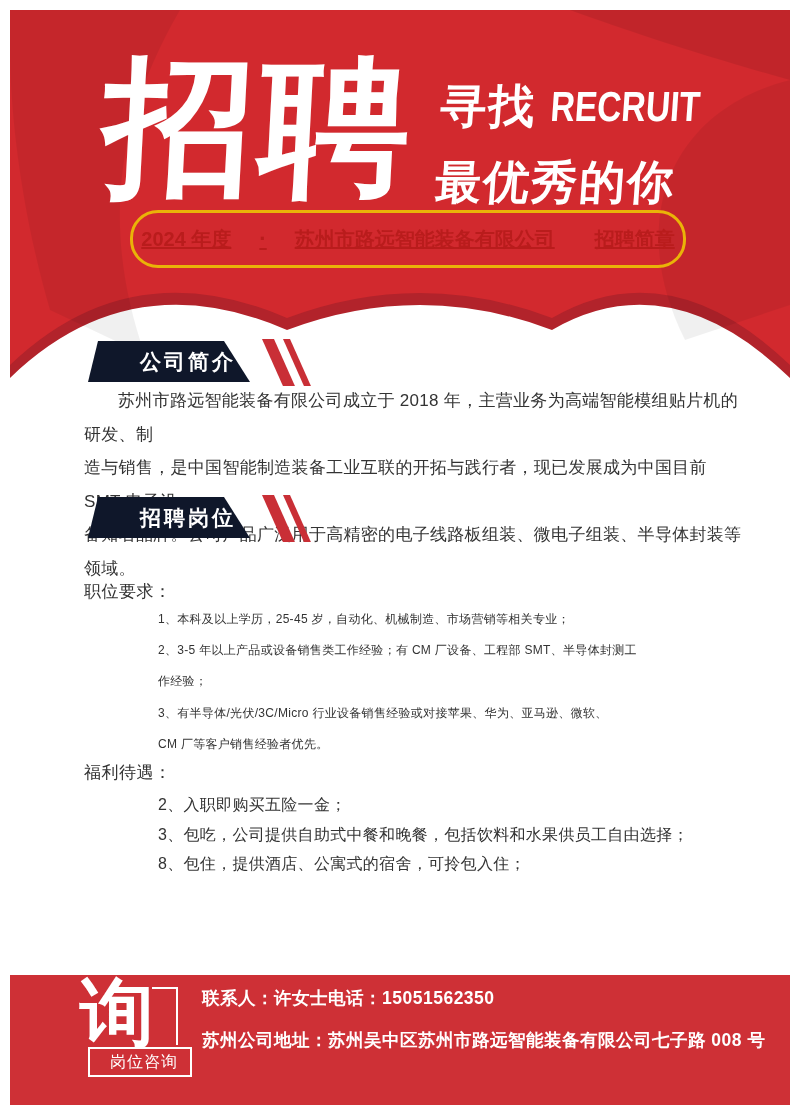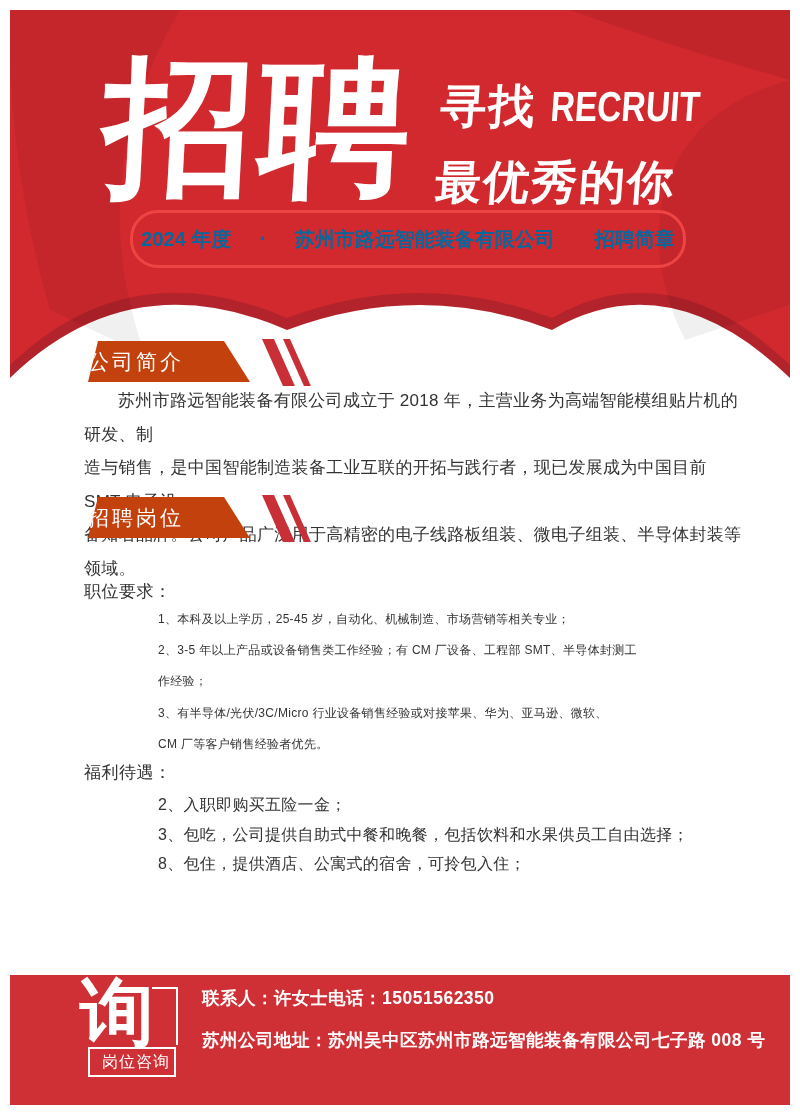--- a/index.html
+++ b/index.html
@@ -9,28 +9,28 @@
   
   .hdr{position:absolute;left:10px;top:10px;width:780px;height:375px;}
   .hdr-bg{position:absolute;left:0;top:0;width:780px;height:375px;display:block;}
   .poster-title{position:absolute;left:94px;top:42px;font-size:150px;line-height:150px;font-weight:900;
         color:#fff;letter-spacing:6px;transform:skewX(-3deg);white-space:nowrap;}
   .tagline{position:absolute;left:428px;top:66px;color:#fff;transform:skewX(-4deg);}
   .tag-row1{display:flex;align-items:center;gap:14px;}
   .tag-cn{font-size:46px;font-weight:900;letter-spacing:2px;}
   .tag-en{font-size:42px;font-weight:800;transform:scaleX(.8);transform-origin:left center;letter-spacing:0;}
   .tag-row2{font-size:46px;font-weight:900;letter-spacing:2px;margin-top:14px;white-space:nowrap;}
-  .banner{position:absolute;left:120px;top:200px;width:550px;height:52px;border:3px solid #ef4444;border-radius:28px;
-        display:flex;align-items:center;justify-content:center;color:#0369a1;font-size:20px;font-weight:700;white-space:nowrap;}
+  .banner{position:absolute;left:120px;top:200px;width:550px;height:52px;border:3px solid #eab308;border-radius:28px;
+        display:flex;align-items:center;justify-content:center;color:#b91c1c;font-size:20px;font-weight:700;white-space:nowrap;text-decoration:underline;}
   .banner .dot{margin:0 28px;font-size:22px;}
   .banner .bl{margin-left:40px;}
 
   
-  .badge{position:absolute;left:88px;width:162px;height:41px;background:#c2410c;color:#fff;
-        font-size:21px;font-weight:400;letter-spacing:3px;display:flex;align-items:center;justify-content:flex-start;
+  .badge{position:absolute;left:88px;width:162px;height:41px;background:#0f172a;color:#fff;
+        font-size:21px;font-weight:700;letter-spacing:3px;display:flex;align-items:center;justify-content:flex-end;
         padding-right:14px;box-sizing:border-box;clip-path:polygon(10px 0,136px 0,162px 100%,0 100%);}
   .b1{top:341px;}  .b2{top:497px;}
   .stripe{position:absolute;background:#c92f36;transform:skewX(24deg);transform-origin:0 0;}
   .s-a{width:12px;height:47px;}
   .s-b{width:7px;height:47px;}
   .s1a{left:262px;top:339px;} .s1b{left:283px;top:339px;}
   .s2a{left:262px;top:495px;} .s2b{left:283px;top:495px;}
 
   
   .intro{position:absolute;left:84px;top:384px;width:664px;font-size:17px;line-height:33.5px;color:#333;letter-spacing:.3px;}
@@ -41,21 +41,21 @@
   .lbl{position:absolute;left:84px;font-size:17px;color:#333;letter-spacing:.5px;}
   .lbl-req{top:580px;}  .lbl-wel{top:761px;}
   .req{position:absolute;left:158px;top:604px;width:602px;font-size:12px;line-height:31.2px;color:#333;letter-spacing:.3px;}
   .wel{position:absolute;left:158px;top:790px;width:602px;font-size:16px;line-height:29.6px;color:#333;letter-spacing:.3px;}
 
   
   .footer{position:absolute;left:10px;top:975px;width:780px;height:130px;background:#ce3036;color:#fff;}
   .inq-char{position:absolute;left:70px;top:2px;font-size:74px;line-height:72px;font-weight:700;}
   .bracket{position:absolute;left:142px;top:12px;width:24px;height:56px;
         border-top:2px solid #fff;border-right:2px solid #fff;}
-  .inq-box{position:absolute;left:78px;top:72px;width:88px;height:30px;border:2px solid #fff;
+  .inq-box{position:absolute;left:78px;top:72px;width:104px;height:30px;border:2px solid #fff;
         display:flex;align-items:center;justify-content:center;font-size:16px;letter-spacing:1px;box-sizing:border-box;padding-left:8px;}
   .contact-line{position:absolute;left:192px;top:11px;font-size:17.5px;font-weight:700;letter-spacing:.5px;white-space:nowrap;}
   .contact-line .ph{}
   .addr-line{position:absolute;left:192px;top:53px;font-size:17.5px;font-weight:700;letter-spacing:.5px;white-space:nowrap;}
 </style>
 </head>
 <body>
 
 <div class="page">
 

